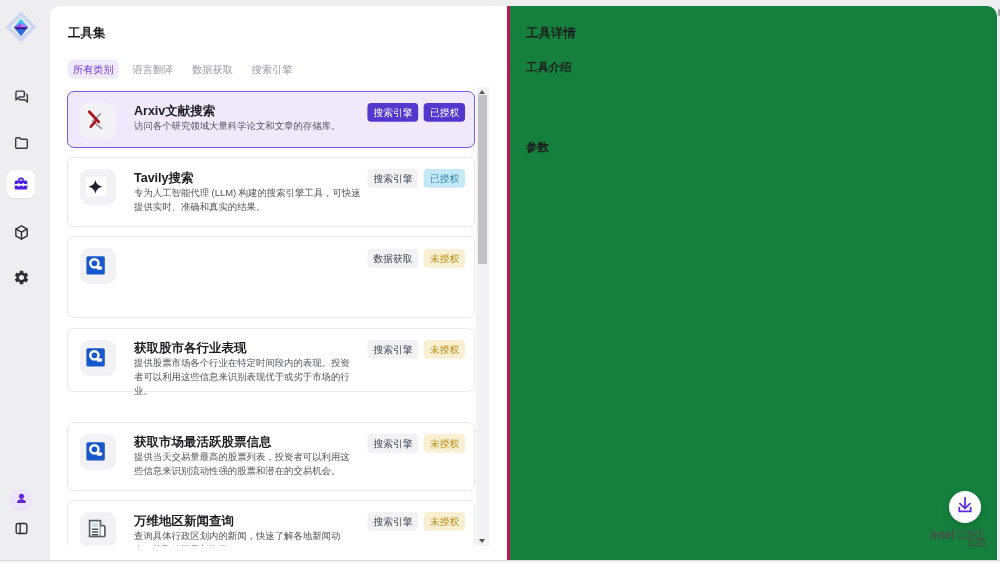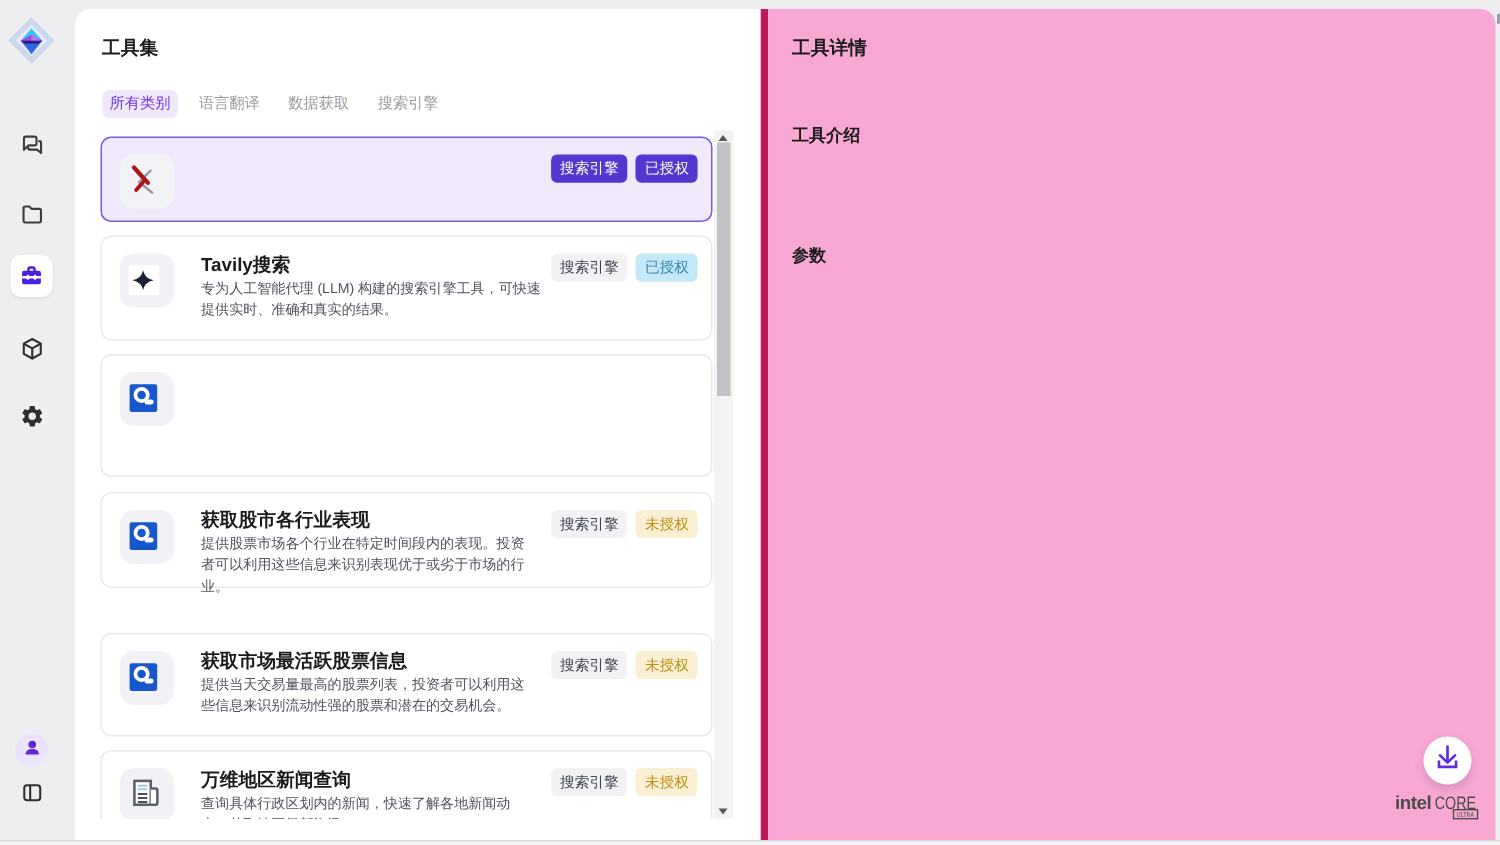--- a/index.html
+++ b/index.html
@@ -10,21 +10,21 @@
 .win { position:absolute; left:50px; top:6px; width:947px; height:554px; background:#fff; border-radius:10px 10px 0 0; }
 .bottombar { position:absolute; left:0; top:560px; width:1000px; height:3px; background:#f6f6f6; border-top:1px solid #d8d8db; z-index:9; }
 
 .sb { position:absolute; left:0; top:0; width:50px; height:560px; }
 .sb .ic { position:absolute; left:12.5px; width:17px; height:17px; }
 .sb .sel { position:absolute; left:7px; top:170px; width:28px; height:28px; background:#fff; border-radius:7px; box-shadow:0 1px 2px rgba(0,0,0,.05); }
 .avatar { position:absolute; left:10px; top:489px; width:22px; height:22px; border-radius:50%; background:#ece3fc; }
 
 .h1 { position:absolute; left:68px; top:25px; }
 .h1 .sc { font-size:16px; line-height:20px; font-weight:bold; color:#1b1b1f; }
-.tabs { position:absolute; left:68px; top:60px;font-family:Liberation Mono, monospace; }
+.tabs { position:absolute; left:68px; top:60px; }
 .tabs .sc { white-space:nowrap; }
 .tab { display:inline-block; font-size:13px; line-height:23.7px; height:23.7px; color:#9a9aa3; padding:0 6.4px; border-radius:6.5px; margin-right:11.5px; vertical-align:top; }
 .tab.on { background:#f0e9fc; color:#7137e8; }
 .list { position:absolute; left:50px; top:87px; width:457px; height:459px; overflow:hidden; }
 .card { position:absolute; left:17px; width:407.5px; background:#fff; border:1px solid #e9e9ed; border-radius:7px; }
 .card.sel { border:1.5px solid #7859ea; background:#f0e9fc; }
 .cicon { position:absolute; left:12px; top:11px; width:36px; height:36px; border-radius:9px; background:#f2f1f5; }
 .ct { position:absolute; left:66.3px; top:10.6px; width:320px; }
 .sel .ct { left:65.8px; top:10.1px; }
 .ct .t { font-size:16px; font-weight:bold; color:#1b1b1f; line-height:21px; }
@@ -35,24 +35,24 @@
 .b-gray { background:#f2f2f4; color:#3d4452; }
 .b-cyan { background:#c3e8f6; color:#3883ab; }
 .b-yel { background:#f9efd2; color:#bd8e13; }
 
 .sbar { position:absolute; left:476px; top:87px; width:12.5px; height:459px; background:#f3f3f5; }
 .sbar .thumb { position:absolute; left:1.5px; top:8px; width:9.5px; height:169px; background:#c2c2c6; }
 .sbar .up, .sbar .dn { position:absolute; left:2.8px; width:0; height:0; border-left:3.5px solid transparent; border-right:3.5px solid transparent; }
 .sbar .up { top:2.5px; border-bottom:4.5px solid #54565c; }
 .sbar .dn { bottom:3.5px; border-top:4.5px solid #54565c; }
 
-.pane-r { position:absolute; left:507px; top:6px; width:490px; height:554px; background:#f9a8d4; border-left:5px solid #be185d; border-radius:0 10px 0 0; }
+.pane-r { position:absolute; left:507px; top:6px; width:490px; height:554px; background:#15803d; border-left:3px solid #be185d; border-radius:0 10px 0 0; }
 .hr1 { position:absolute; left:15.6px; top:19px; }
 .hr1 .sc { font-size:16px; line-height:20px; font-weight:bold; color:#1b1b1f; }
-.hr2 { position:absolute; left:15.6px;margin-top:24px; }
+.hr2 { position:absolute; left:15.6px; }
 .hr2 .sc { font-size:14.6px; line-height:19px; font-weight:bold; color:#1b1b1f; }
 .boxw { position:absolute; left:9px; width:463.5px; background:#fff; border-radius:7px; }
 .desc1 { font-size:12.8px; color:#3f3f46; line-height:43.5px; white-space:nowrap; }
 .pname { font-size:13.5px; line-height:18px; font-weight:bold; color:#1b1b1f; white-space:nowrap; }
 .ptype { font-size:12.4px; color:#8b8b94; font-weight:normal; }
 .preq { font-size:12.2px; color:#e25563; font-weight:normal; }
 .pdesc { font-size:12.4px; line-height:18px; color:#52525c; margin-top:5.8px; white-space:nowrap; }
 
 .dl { position:absolute; left:948.5px; top:491px; width:32px; height:32px; border-radius:50%; background:#fff; box-shadow:0 3px 8px rgba(0,0,0,.14); }
 </style>
@@ -113,20 +113,26 @@
 <div class="list">
   <div class="card sel" style="top:3.5px; height:57px;">
     <div class="cicon" style="background:#f3f2f6">
       <svg width="36" height="36" viewBox="0 0 24 24" fill="none" stroke-linecap="round">
         <path d="M13.6 7.2 L8.4 12.3" stroke="#9a9aa2" stroke-width="1.1"></path>
         <path d="M9.2 12.8 L14.3 17.0" stroke="#9a9aa2" stroke-width="1.1"></path>
         <path d="M6.2 5.8 L12.4 12.6" stroke="#ad1616" stroke-width="1.9"></path>
         <path d="M10.3 12.2 L7.2 15.8" stroke="#ad1616" stroke-width="1.7"></path>
       </svg>
     </div>
+    <div class="ct">
+        <div class="sc">
+      <div class="t">Arxiv文献搜索</div>
+      <div class="d">访问各个研究领域大量科学论文和文章的存储库。</div>
+    </div>
+      </div>
     <div class="badges" style="top:11.2px">
         <div class="scr"><span class="bg1 b-solid">搜索引擎</span><span class="bg1 b-solid">已授权</span></div>
       </div>
   </div>
   <div class="card" style="top:70px; height:69.5px;">
     <div class="cicon">
       <svg width="36" height="36" viewBox="0 0 36 36">
         <rect x="5.8" y="7.8" width="20.4" height="19.8" rx="2" fill="#fff"></rect>
         <path d="M15.4 11.1 Q16.5 16.7 22.5 17.8 Q16.5 18.9 15.4 24.5 Q14.3 18.9 8.3 17.8 Q14.3 16.7 15.4 11.1 Z" fill="#1d2130"></path>
       </svg>
@@ -143,20 +149,23 @@
   </div>
   <div class="card" style="top:149.3px; height:81.5px;">
     <div class="cicon">
       <svg width="36" height="36" viewBox="0 0 36 36">
         <rect x="6.4" y="8.2" width="18.4" height="18.4" rx="1.5" fill="#1757cc"></rect>
         <circle cx="14.4" cy="15.3" r="4.1" fill="none" stroke="#fff" stroke-width="2.5"></circle>
         <rect x="16.4" y="18.3" width="6" height="3.4" rx="1.6" fill="#fff"></rect>
         <circle cx="14.4" cy="15.3" r="1.8" fill="#1757cc"></circle>
       </svg>
     </div>
+    <div class="badges">
+        <div class="scr"><span class="bg1 b-gray">数据获取</span><span class="bg1 b-yel">未授权</span></div>
+      </div>
   </div>
   <div class="card" style="top:240.5px; height:64px;">
     <div class="cicon">
       <svg width="36" height="36" viewBox="0 0 36 36">
         <rect x="6.4" y="8.2" width="18.4" height="18.4" rx="1.5" fill="#1757cc"></rect>
         <circle cx="14.4" cy="15.3" r="4.1" fill="none" stroke="#fff" stroke-width="2.5"></circle>
         <rect x="16.4" y="18.3" width="6" height="3.4" rx="1.6" fill="#fff"></rect>
         <circle cx="14.4" cy="15.3" r="1.8" fill="#1757cc"></circle>
       </svg>
     </div>

